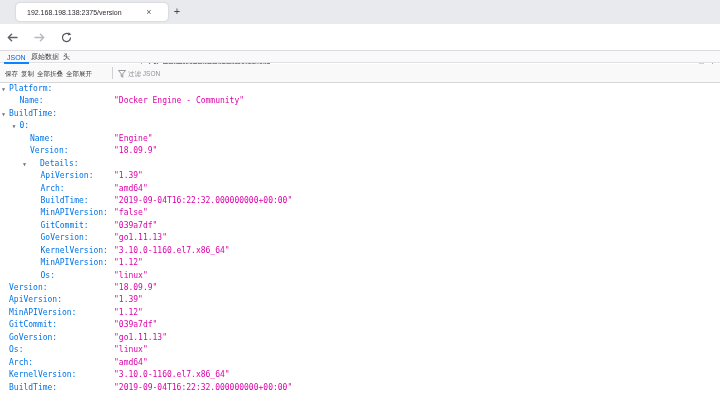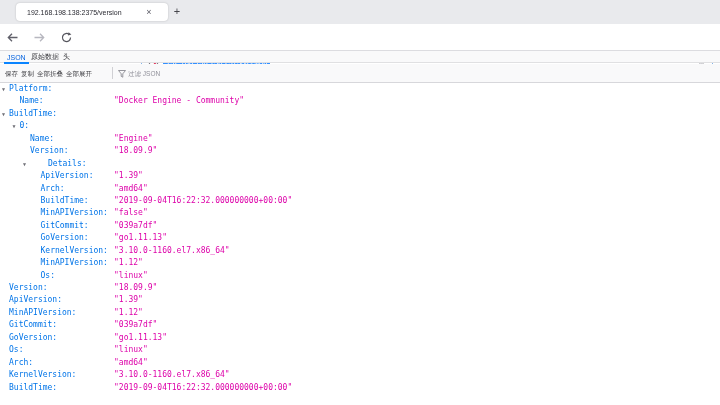--- a/index.html
+++ b/index.html
@@ -164,21 +164,21 @@
       <div class="jrow">
         <span class="jkey" style="left: 30px;">Name:</span>
         <span class="jval">"Engine"</span>
       </div>
       <div class="jrow">
         <span class="jkey" style="left: 30px;">Version:</span>
         <span class="jval">"18.09.9"</span>
       </div>
       <div class="jrow">
         <span class="jarrow" style="left: 23px;">▼</span>
-        <span class="jkey" style="left: 48px;">Details:</span>
+        <span class="jkey" style="left: 40px;">Details:</span>
       </div>
       <div class="jrow">
         <span class="jkey" style="left: 40.5px;">ApiVersion:</span>
         <span class="jval">"1.39"</span>
       </div>
       <div class="jrow">
         <span class="jkey" style="left: 40.5px;">Arch:</span>
         <span class="jval">"amd64"</span>
       </div>
       <div class="jrow">

